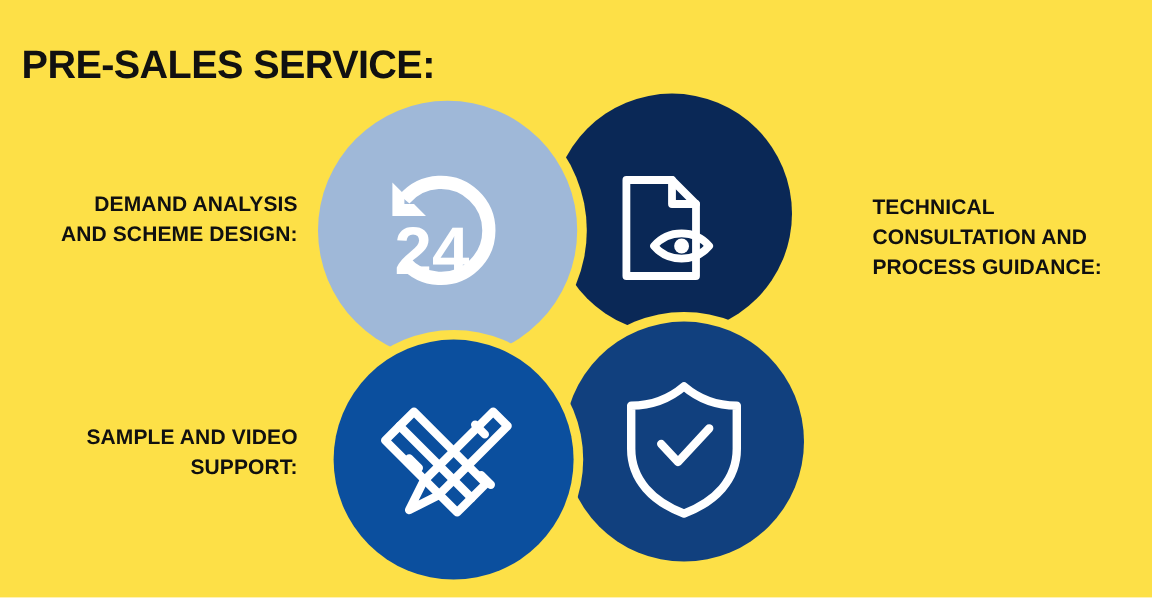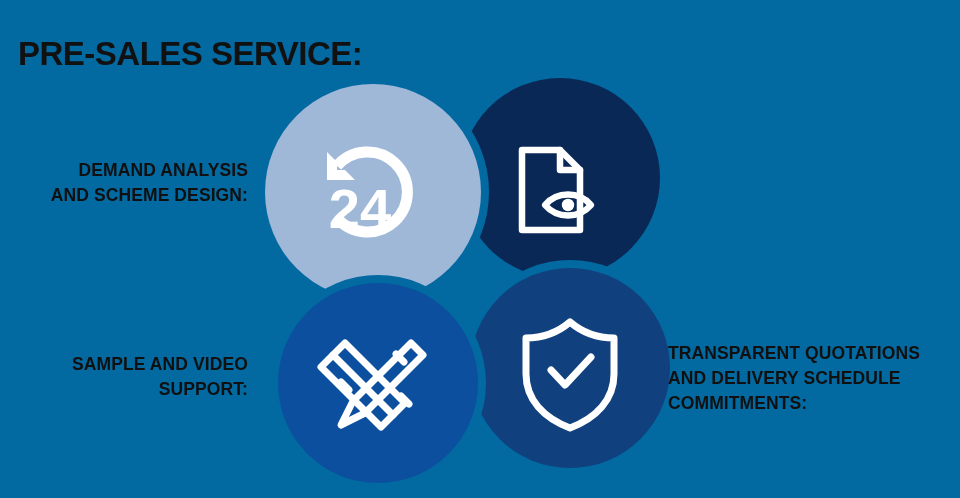--- a/index.html
+++ b/index.html
@@ -12,21 +12,21 @@
     height: 498px;
     overflow: hidden;
     font-family: "Liberation Sans", sans-serif;
     -webkit-font-smoothing: antialiased;
   }
 
   .infographic {
     position: relative;
     width: 960px;
     height: 498px;
-    background: #0369a1;
+    background: #fde047;
   }
 
   
   .page-title {
     position: absolute;
     left: 18px;
     top: 14px;
     font-size: 33px;
     font-weight: 700;
     letter-spacing: -0.5px;
@@ -145,18 +145,18 @@
       </g>
     </svg>
   </div>
 
   <div class="label label-left" id="label-demand">DEMAND ANALYSIS
 AND SCHEME DESIGN:</div>
 
   <div class="label label-left" id="label-sample">SAMPLE AND VIDEO
 SUPPORT:</div>
 
+  <div class="label label-right" id="label-technical">TECHNICAL
+CONSULTATION AND
+PROCESS GUIDANCE:</div>
 
-  <div class="label label-right" id="label-quotation">TRANSPARENT QUOTATIONS
-AND DELIVERY SCHEDULE
-COMMITMENTS:</div>
 
 </div>
 
 </body></html>

